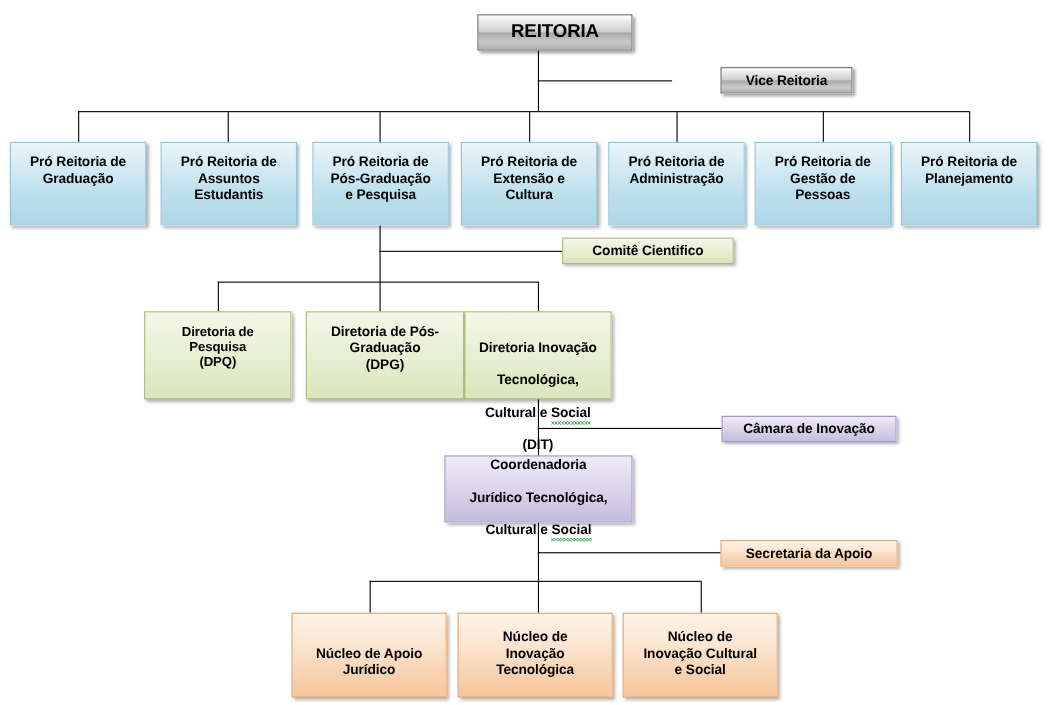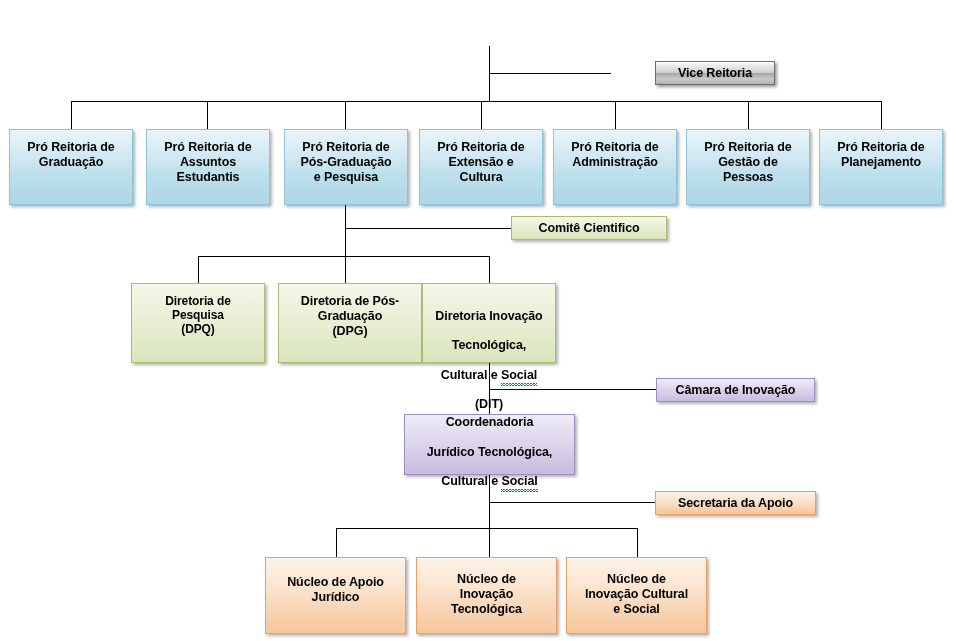--- a/index.html
+++ b/index.html
@@ -107,21 +107,21 @@
     background: linear-gradient(to bottom,
                 #fdf3ea 0%,
                 #fbe3cd 42%,
                 #f8d3b2 72%,
                 #f5c79c 100%);
     box-shadow: 2px 2px 3px rgba(0,0,0,0.30);
     align-items: center;
   }
   .lv-orange.tall {
     align-items: flex-start;
-    padding-top: 17px;
+    padding-top: 29px;
   }
 
   
   .squiggle {
     position: relative;
     display: inline-block;
   }
   .squiggle::after {
     content: "";
     position: absolute;
@@ -169,20 +169,23 @@
 
   <div class="line v" style="left:489px; top:475px; height:53px;"></div>
 
   <div class="line h" style="left:489px; top:502px; width:166px;"></div>
 
   <div class="line h" style="left:336px; top:528px; width:301px;"></div>
   <div class="line v" style="left:336px; top:528px; height:29px;"></div>
   <div class="line v" style="left:489px; top:528px; height:29px;"></div>
   <div class="line v" style="left:637px; top:528px; height:29px;"></div>
 
+  <div class="node lv-silver" style="left:434px; top:13px; width:141px; height:33px; font-size:17px;">
+    <span class="label">REITORIA</span>
+  </div>
 
   <div class="node lv-silver" style="left:611px; top:61px; width:120px; height:24px; font-size:12.5px;margin-left:44px;">
     <span class="label">Vice Reitoria</span>
   </div>
 
   <div class="node lv-blue" style="left:9px; top:129px; width:124px; height:76px; font-size:12.5px;">
     <span class="label">Pró Reitoria de
 Graduação</span>
   </div>
 

